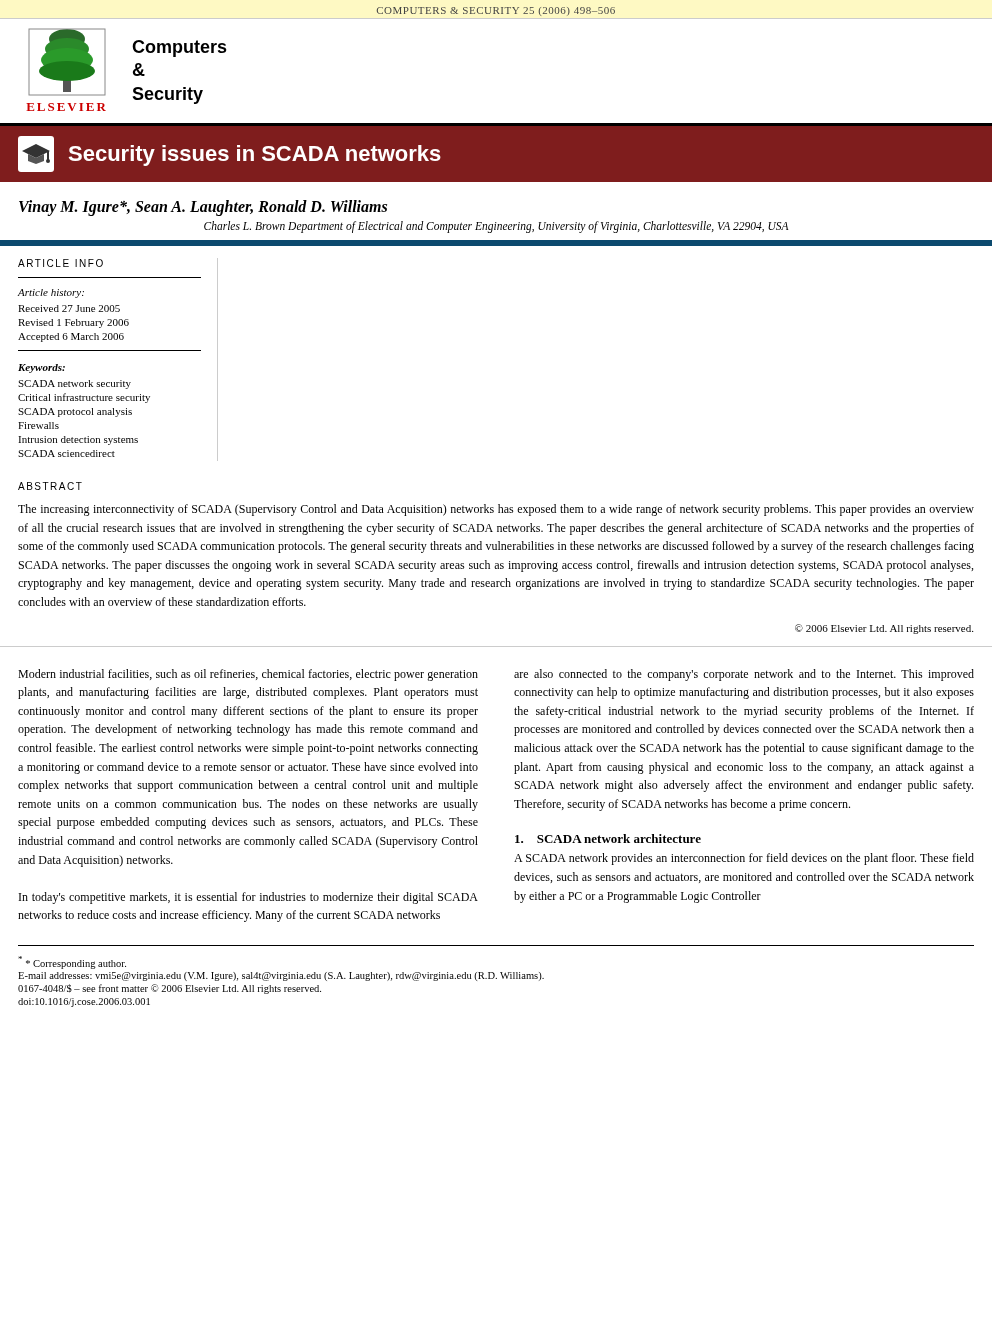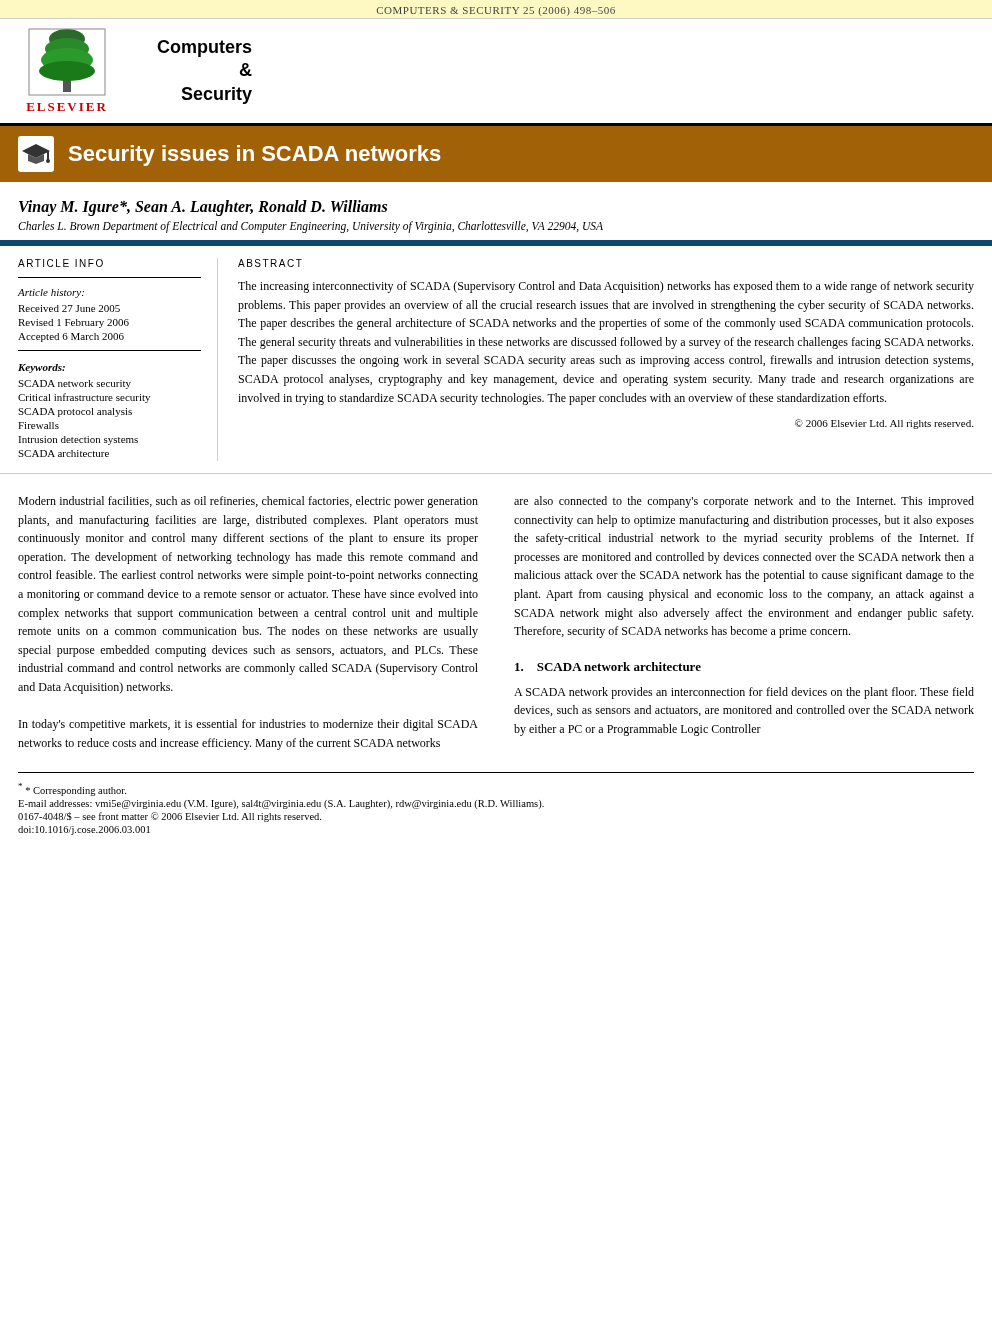--- a/index.html
+++ b/index.html
@@ -98,33 +98,33 @@
       font-size: 10.5px;
       color: #555;
       margin-top: 2px;
     }
 
     .journal-name-right {
       width: 120px;
       flex-shrink: 0;
       display: flex;
       flex-direction: column;
-      align-items: flex-end;
+      align-items: flex-start;
       justify-content: center;
       font-size: 18px;
       font-family: Arial, sans-serif;
       font-weight: bold;
       color: #000;
       text-align: center;
       line-height: 1.3;
     }
 
     
     .title-bar {
-      background: #a16207;
+      background: #7f1d1d;
       color: #fff;
       display: flex;
       align-items: center;
       padding: 10px 18px;
       gap: 14px;
     }
 
     .title-icon {
       width: 36px;
       height: 36px;
@@ -153,28 +153,30 @@
       font-size: 16px;
       font-style: italic;
       font-weight: bold;
       margin-bottom: 4px;
     }
 
     .affiliation-line {
       font-size: 11.5px;
       font-style: italic;
       color: #000;
+      text-align: center;
     }
 
     
     .article-body-top {
       display: flex;
       padding: 12px 18px;
       gap: 20px;
       border-bottom: 1px solid #ccc;
+      flex-direction: column;
     }
 
     .article-info {
       width: 200px;
       flex-shrink: 0;
       border-right: 1px solid #ccc;
       padding-right: 16px;
     }
 
     .info-section-title {
@@ -254,21 +256,20 @@
       flex: 1;
       font-size: 12px;
       line-height: 1.55;
       text-align: justify;
     }
 
     .section-heading {
       font-size: 13px;
       font-weight: bold;
       margin-top: 16px;
-      margin-bottom: 6px;
     }
 
     
     .article-footer {
       border-top: 1px solid #000;
       margin: 20px 18px 0 18px;
       padding: 8px 0 10px 0;
       font-size: 10.5px;
       color: #000;
     }
@@ -338,21 +339,21 @@
     <div class="history-item">Received 27 June 2005</div>
     <div class="history-item">Revised 1 February 2006</div>
     <div class="history-item">Accepted 6 March 2006</div>
     <hr class="divider-thin">
     <div class="keywords-label">Keywords:</div>
     <div class="keyword-item">SCADA network security</div>
     <div class="keyword-item">Critical infrastructure security</div>
     <div class="keyword-item">SCADA protocol analysis</div>
     <div class="keyword-item">Firewalls</div>
     <div class="keyword-item">Intrusion detection systems</div>
-    <div class="keyword-item">SCADA architecture</div>
+    <div class="keyword-item">SCADA sciencedirect</div>
   </div>
 
   <div class="abstract-section">
     <div class="abstract-title">ABSTRACT</div>
     <div class="abstract-text">The increasing interconnectivity of SCADA (Supervisory Control and Data Acquisition) networks has exposed them to a wide range of network security problems. This paper provides an overview of all the crucial research issues that are involved in strengthening the cyber security of SCADA networks. The paper describes the general architecture of SCADA networks and the properties of some of the commonly used SCADA communication protocols. The general security threats and vulnerabilities in these networks are discussed followed by a survey of the research challenges facing SCADA networks. The paper discusses the ongoing work in several SCADA security areas such as improving access control, firewalls and intrusion detection systems, SCADA protocol analyses, cryptography and key management, device and operating system security. Many trade and research organizations are involved in trying to standardize SCADA security technologies. The paper concludes with an overview of these standardization efforts.</div>
     <div class="copyright-line">© 2006 Elsevier Ltd. All rights reserved.</div>
   </div>
 </div>
 
 <div class="article-columns">

